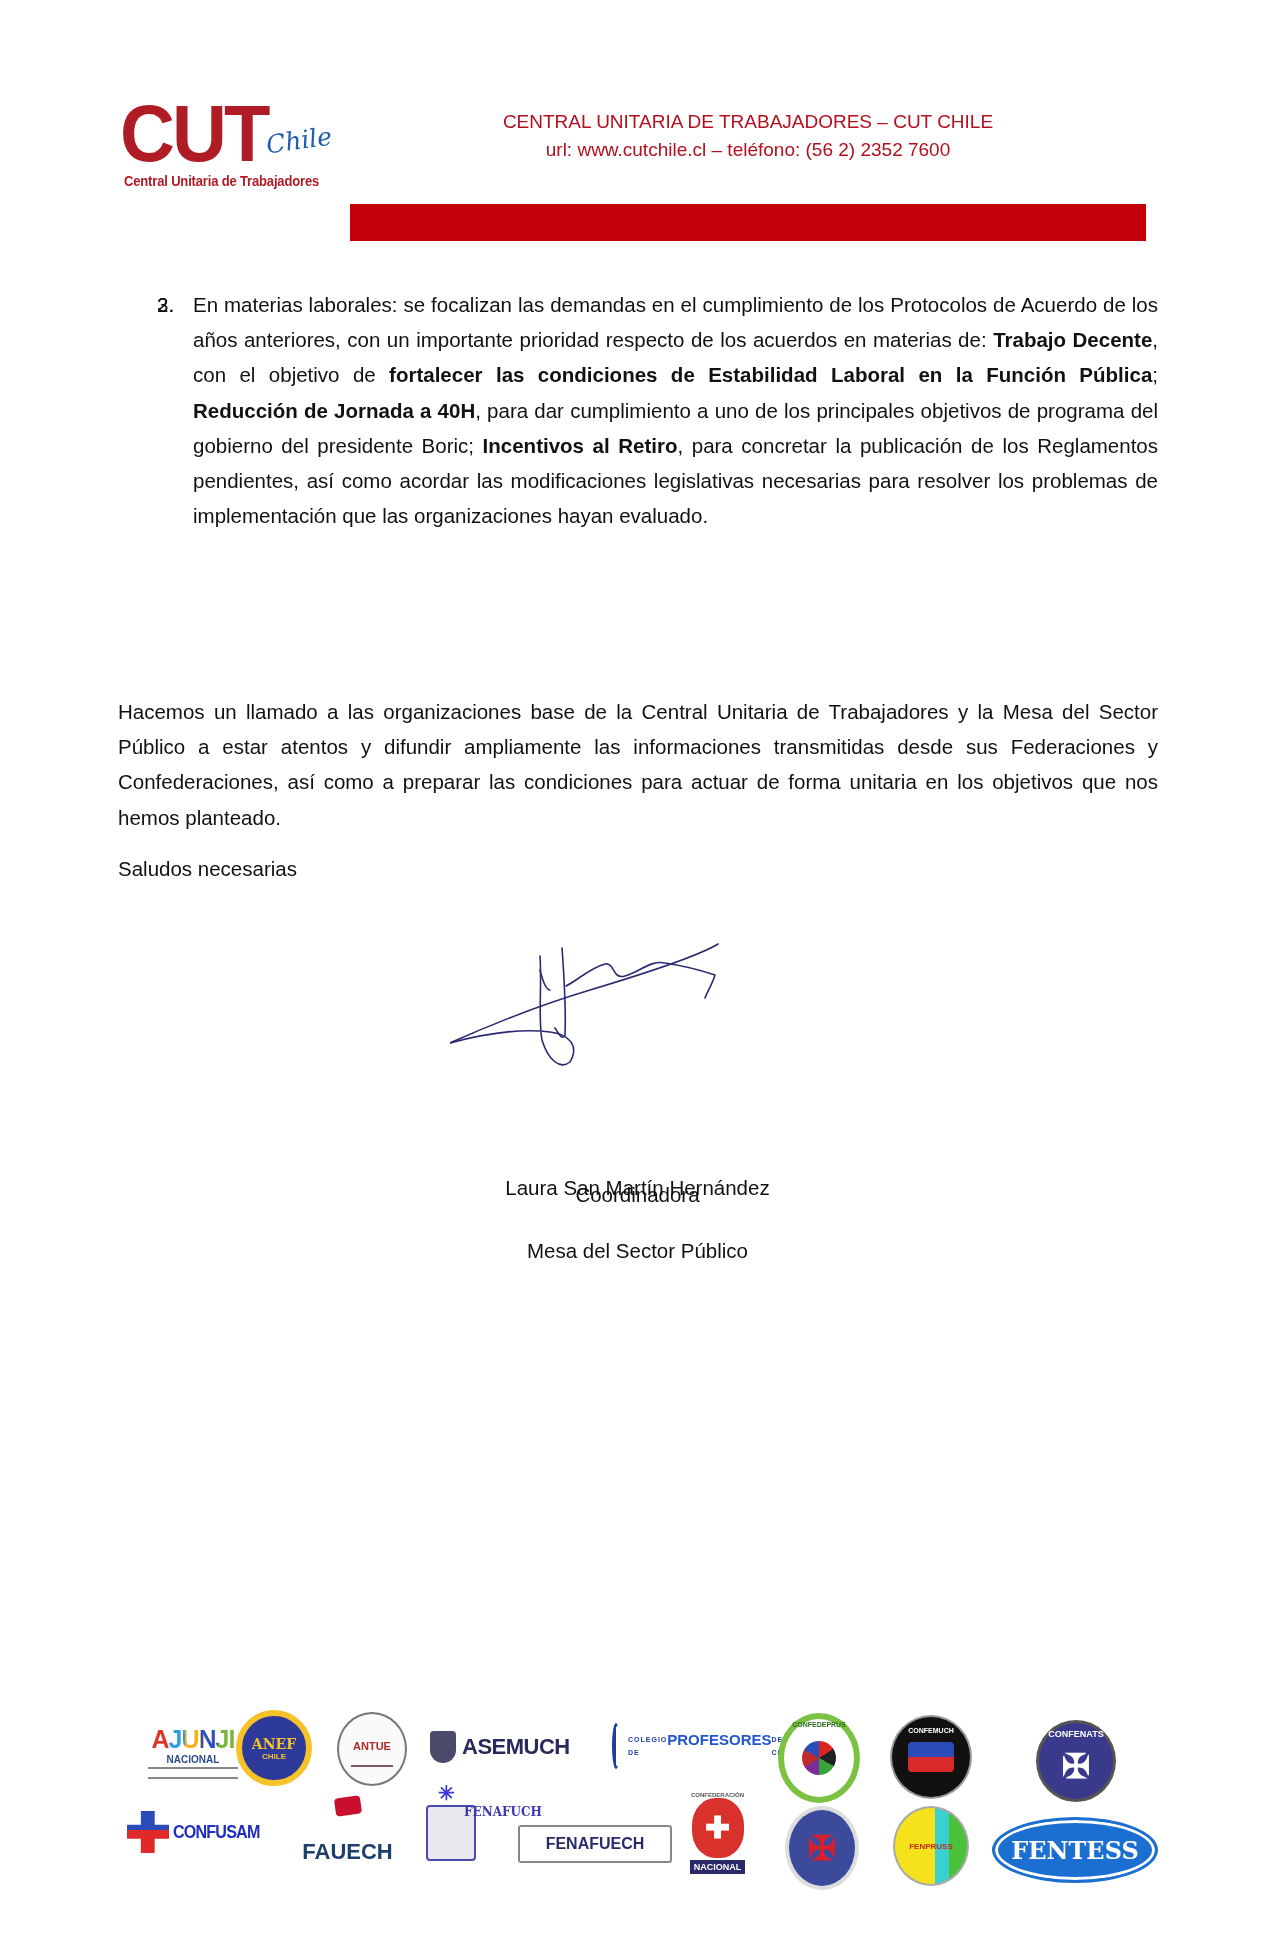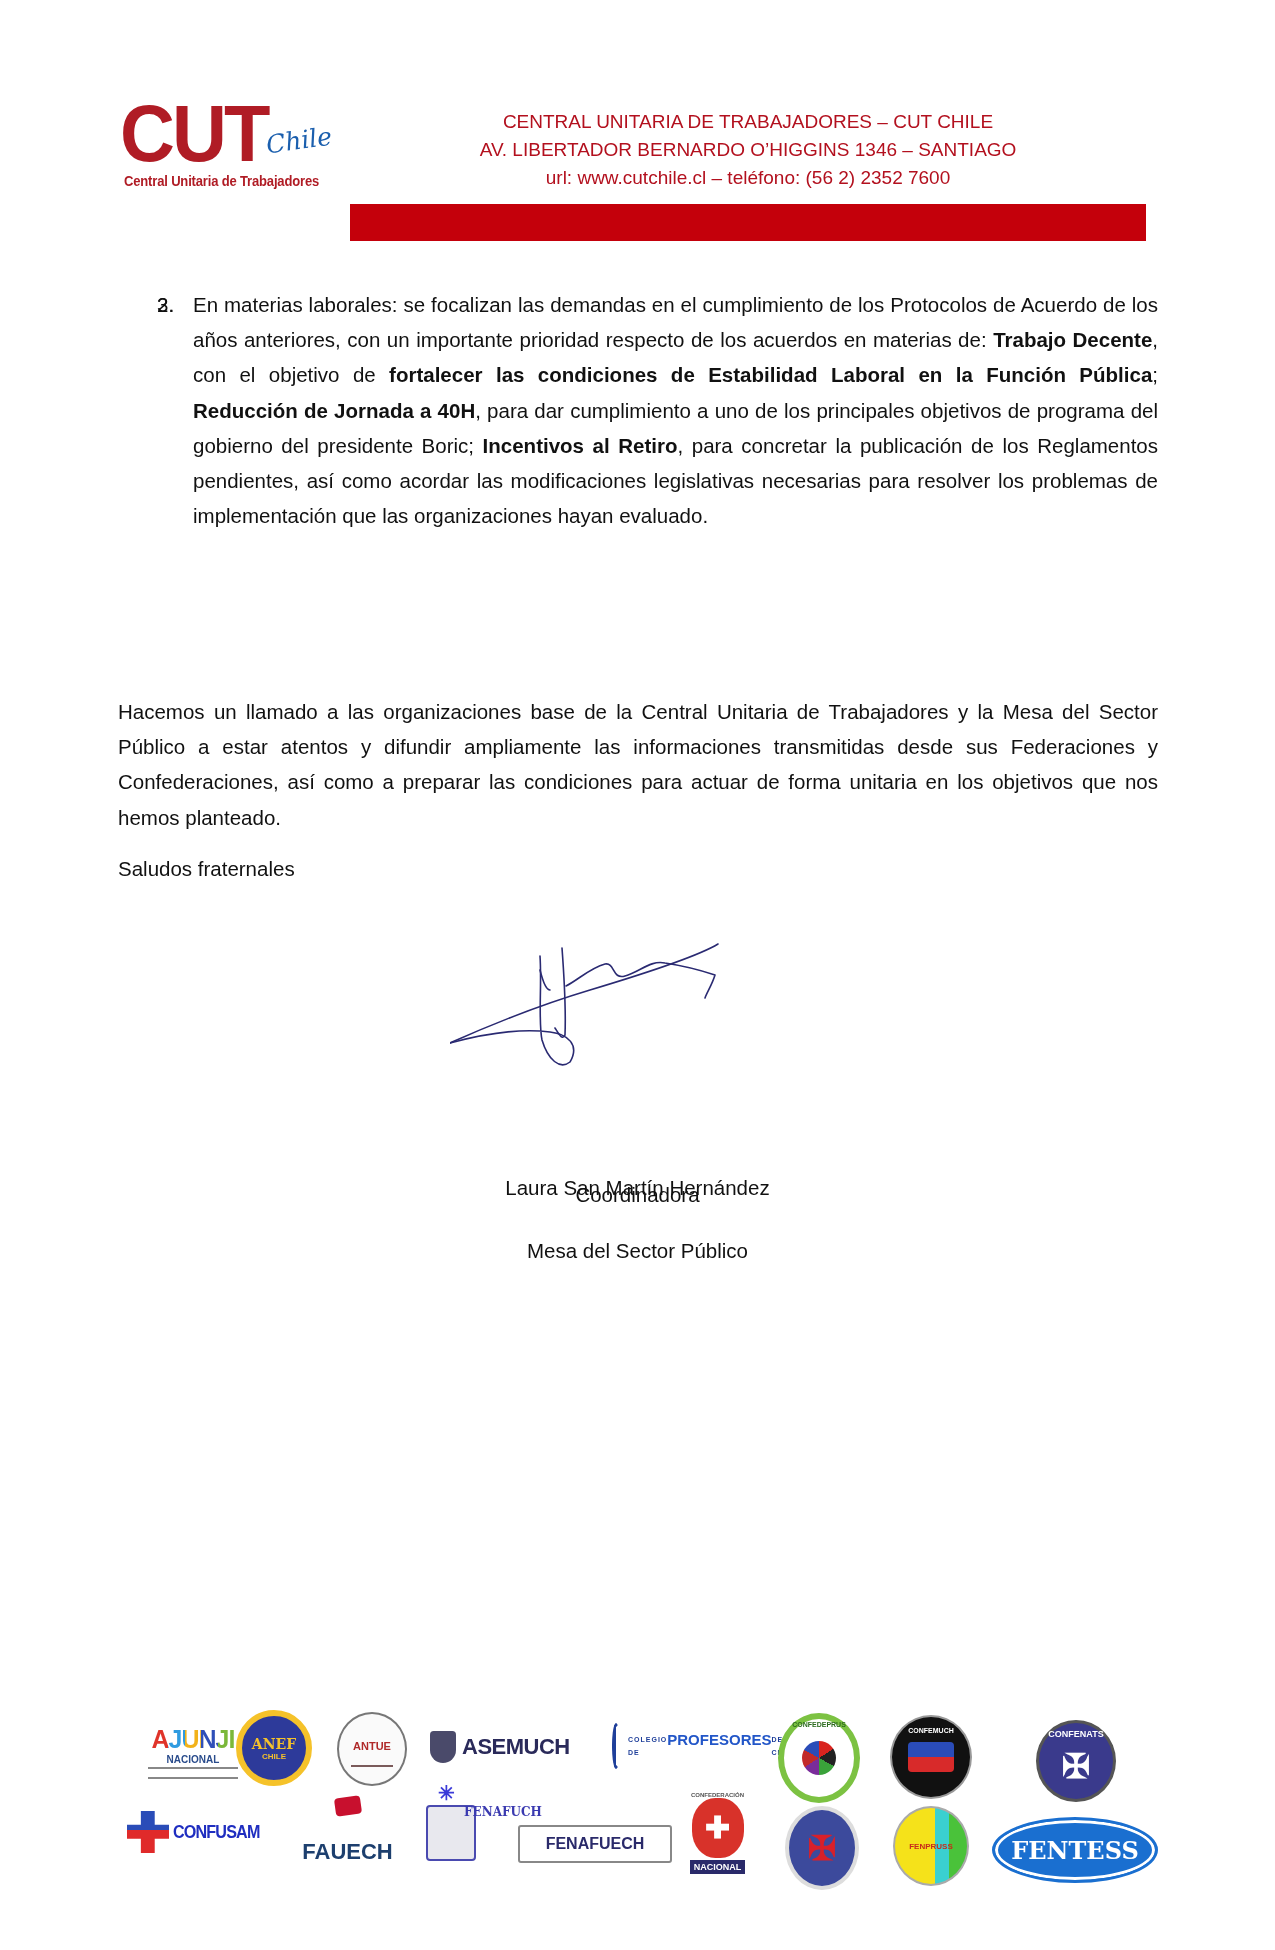--- a/index.html
+++ b/index.html
@@ -49,37 +49,36 @@
 <body>
 
 <div id="logo" class="abs">
   <div class="cut">CUT</div>
   <div class="chile">Chile</div>
   <div class="sub">Central Unitaria de Trabajadores</div>
 </div>
 
 <div id="hdr-text" class="abs">
   <div>CENTRAL UNITARIA DE TRABAJADORES – CUT CHILE</div>
-  <div>AV. LIBERTADOR BERNARDO O’HIGGINS 1346 – SANTIAGO</div>
   <div>url: www.cutchile.cl – teléfono: (56 2) 2352 7600</div>
 </div>
 <div id="red-bar" class="abs"></div>
 
 <ol class="list abs para">
   <li>
     <span class="num">2.</span>
   </li>
   <li class="item3">
     <span class="num">3.</span>
     <span class="segs"><span>En materias laborales: se focalizan las demandas en el cumplimiento de los Protocolos de Acuerdo de los años anteriores, con un importante prioridad respecto de los acuerdos en materias de: </span><b>Trabajo Decente</b><span>, con el objetivo de </span><b>fortalecer las condiciones de Estabilidad Laboral en la Función Pública</b><span>; </span><b>Reducción de Jornada a 40H</b><span>, para dar cumplimiento a uno de los principales objetivos de programa del gobierno del presidente Boric; </span><b>Incentivos al Retiro</b><span>, para concretar la publicación de los Reglamentos pendientes, así como acordar las modificaciones legislativas necesarias para resolver los problemas de implementación que las organizaciones hayan evaluado.</span></span>
   </li>
 </ol>
 
 <div id="p-call" class="abs para">Hacemos un llamado a las organizaciones base de la Central Unitaria de Trabajadores y la Mesa del Sector Público a estar atentos y difundir ampliamente las informaciones transmitidas desde sus Federaciones y Confederaciones, así como a preparar las condiciones para actuar de forma unitaria en los objetivos que nos hemos planteado.</div>
-<div id="p-greet" class="abs">Saludos fraternales</div>
+<div id="p-greet" class="abs">Saludos necesarias</div>
 
 <svg id="signature" class="abs" viewBox="0 0 330 150">
   <g fill="none" stroke="#2a2a72" stroke-width="1.6" stroke-linecap="round" stroke-linejoin="round">
     <path d="M0,113 C40,95 90,75 140,60 C190,45 250,25 268,14"></path>
     <path d="M0,113 C30,105 70,98 100,102 C118,104 130,115 120,132 C110,140 98,130 92,110 C88,90 92,55 90,26"></path>
     <path d="M90,40 C93,52 96,60 100,60"></path>
     <path d="M112,18 C114,45 116,80 115,105 C112,110 110,106 105,98"></path>
     <path d="M116,56 C128,50 140,38 155,34 C165,32 162,50 175,46 C190,42 200,30 215,33 C235,36 250,40 265,45 C262,55 257,62 255,68"></path>
   </g>
 </svg>

